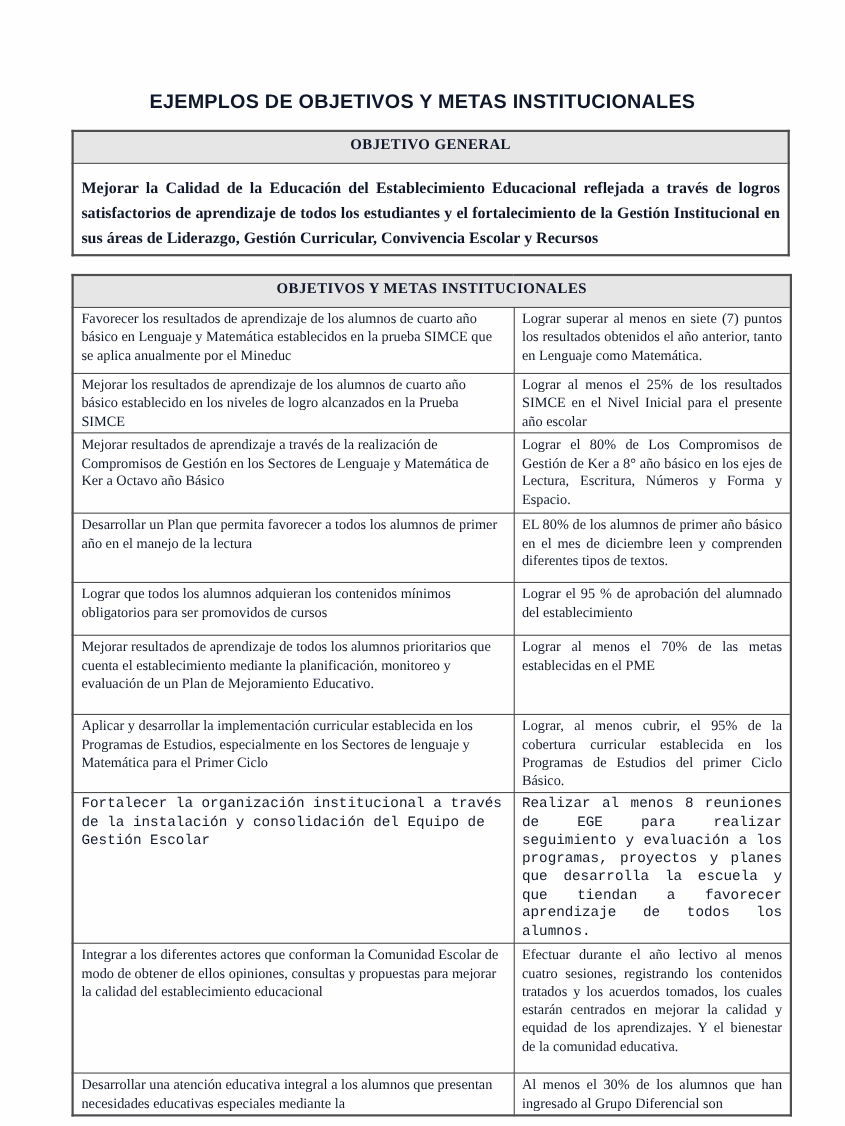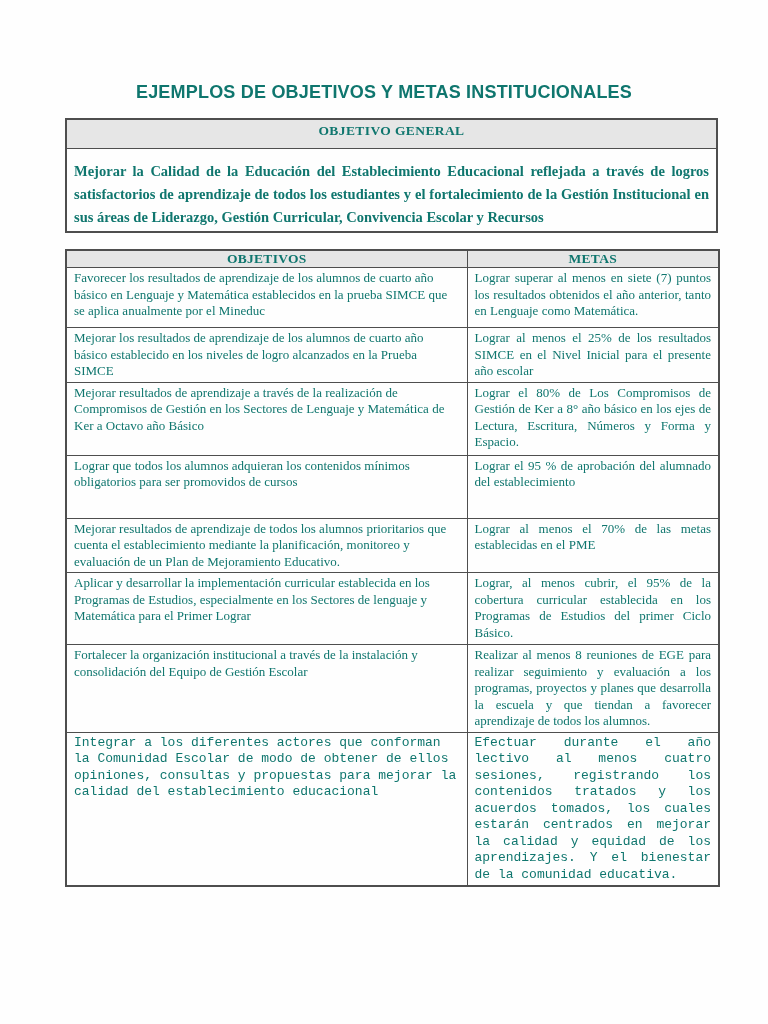--- a/index.html
+++ b/index.html
@@ -3,21 +3,21 @@
 <meta charset="utf-8">
 <style>
   * { box-sizing: border-box; margin: 0; padding: 0; }
   html, body { width: 768px; height: 1024px; }
   body { background: #ffffff; overflow: hidden; }
   .page {
     width: 768px; height: 1024px;
     padding-top: 82px;
     background: #fefefe;
     font-family: "Liberation Serif", "DejaVu Serif", serif;
-    color: #0f766e;
+    color: #0f172a;
   }
   .doc-title {
     font-family: "Liberation Sans", "DejaVu Sans", sans-serif;
     font-weight: bold;
     font-size: 18px;
     line-height: 20px;
     letter-spacing: 0.2px;
     text-align: center;
   }
   table.tbl {
@@ -95,54 +95,61 @@
     </tr>
   </tbody>
     </table>
 
   <table class="tbl tbl-goals">
     <colgroup>
       <col style="width:401px">
       <col style="width:252px">
     </colgroup>
     <thead>
-      <tr class="col-headers">
-        <th>OBJETIVOS</th>
-        <th>METAS</th>
+      <tr>
+        <th class="sect-head" colspan="2">OBJETIVOS Y METAS INSTITUCIONALES</th>
       </tr>
     </thead>
     <tbody>
       <tr>
         <td class="obj">Favorecer los resultados de aprendizaje de los alumnos de cuarto año básico en Lenguaje y Matemática establecidos en la prueba SIMCE que se aplica anualmente por el Mineduc</td>
         <td class="meta">Lograr superar al menos en siete (7) puntos los resultados obtenidos el año anterior, tanto en Lenguaje como Matemática.</td>
       </tr>
       <tr>
         <td class="obj">Mejorar los resultados de aprendizaje de los alumnos de cuarto año básico establecido en los niveles de logro alcanzados en la Prueba SIMCE</td>
         <td class="meta">Lograr al menos el 25% de los resultados SIMCE en el Nivel Inicial para el presente año escolar</td>
       </tr>
       <tr>
         <td class="obj">Mejorar resultados de aprendizaje a través de la realización de Compromisos de Gestión en los Sectores de Lenguaje y Matemática de Ker a Octavo año Básico</td>
         <td class="meta">Lograr el 80% de Los Compromisos de Gestión de Ker a 8° año básico en los ejes de Lectura, Escritura, Números y Forma y Espacio.</td>
       </tr>
       <tr>
+        <td class="obj">Desarrollar un Plan que permita favorecer a todos los alumnos de primer año en el manejo de la lectura</td>
+        <td class="meta">EL 80% de los alumnos de primer año básico en el mes de diciembre leen y comprenden diferentes tipos de textos.</td>
+      </tr>
+      <tr>
         <td class="obj">Lograr que todos los alumnos adquieran los contenidos mínimos obligatorios para ser promovidos de cursos</td>
         <td class="meta">Lograr el 95 % de aprobación del alumnado del establecimiento</td>
       </tr>
       <tr>
         <td class="obj">Mejorar resultados de aprendizaje de todos los alumnos prioritarios que cuenta el establecimiento mediante la planificación, monitoreo y evaluación de un Plan de Mejoramiento Educativo.</td>
         <td class="meta">Lograr al menos el 70% de las metas establecidas en el PME</td>
       </tr>
       <tr>
-        <td class="obj">Aplicar y desarrollar la implementación curricular establecida en los Programas de Estudios, especialmente en los Sectores de lenguaje y Matemática para el Primer Lograr</td>
+        <td class="obj">Aplicar y desarrollar la implementación curricular establecida en los Programas de Estudios, especialmente en los Sectores de lenguaje y Matemática para el Primer Ciclo</td>
         <td class="meta">Lograr, al menos cubrir, el 95% de la cobertura curricular establecida en los Programas de Estudios del primer Ciclo Básico.</td>
       </tr>
       <tr>
         <td class="obj">Fortalecer la organización institucional a través de la instalación y consolidación del Equipo de Gestión Escolar</td>
         <td class="meta">Realizar al menos 8 reuniones de EGE para realizar seguimiento y evaluación a los programas, proyectos y planes que desarrolla la escuela y que tiendan a favorecer aprendizaje de todos los alumnos.</td>
       </tr>
       <tr>
         <td class="obj">Integrar a los diferentes actores que conforman la Comunidad Escolar de modo de obtener de ellos opiniones, consultas y propuestas para mejorar la calidad del establecimiento educacional</td>
         <td class="meta">Efectuar durante el año lectivo al menos cuatro sesiones, registrando los contenidos tratados y los acuerdos tomados, los cuales estarán centrados en mejorar la calidad y equidad de los aprendizajes. Y el bienestar de la comunidad educativa.</td>
       </tr>
+      <tr>
+        <td class="obj">Desarrollar una atención educativa integral a los alumnos que presentan necesidades educativas especiales mediante la</td>
+        <td class="meta">Al menos el 30% de los alumnos que han ingresado al Grupo Diferencial son</td>
+      </tr>
     </tbody>
   </table>
 
 </div>
 
 </body></html>

